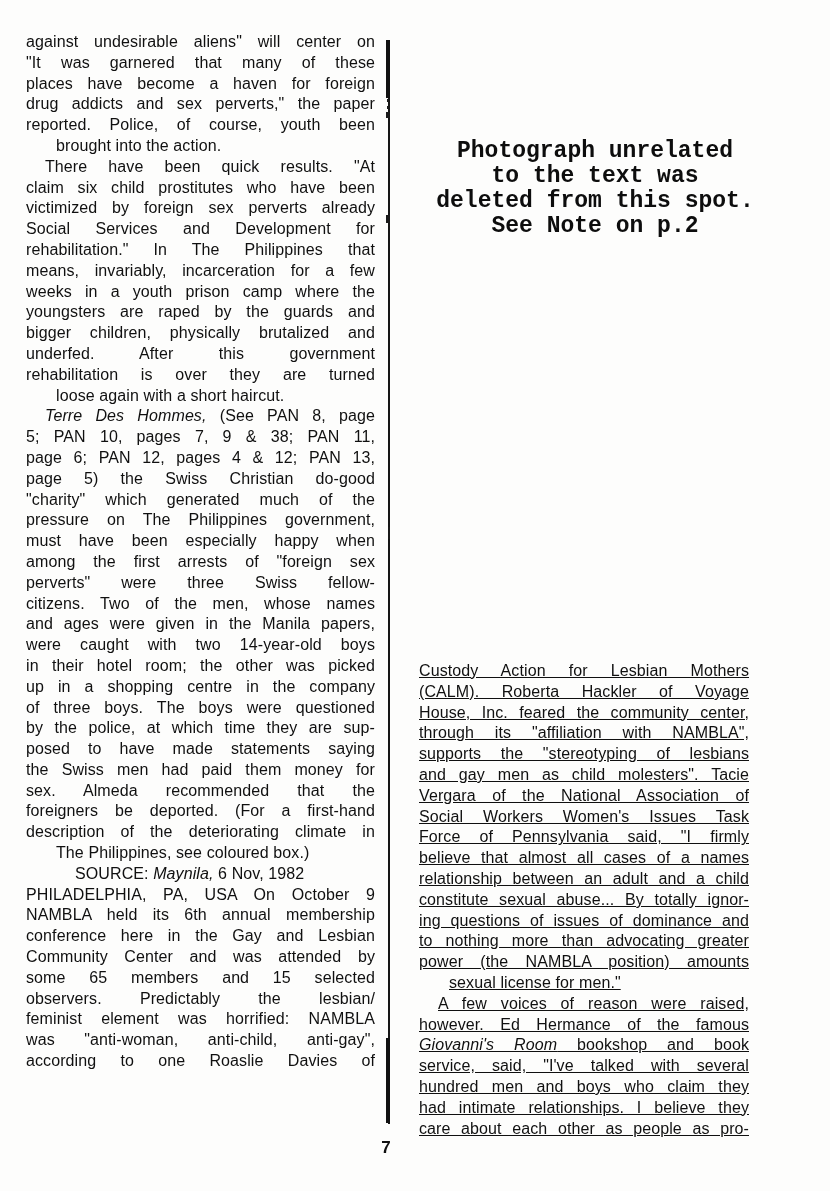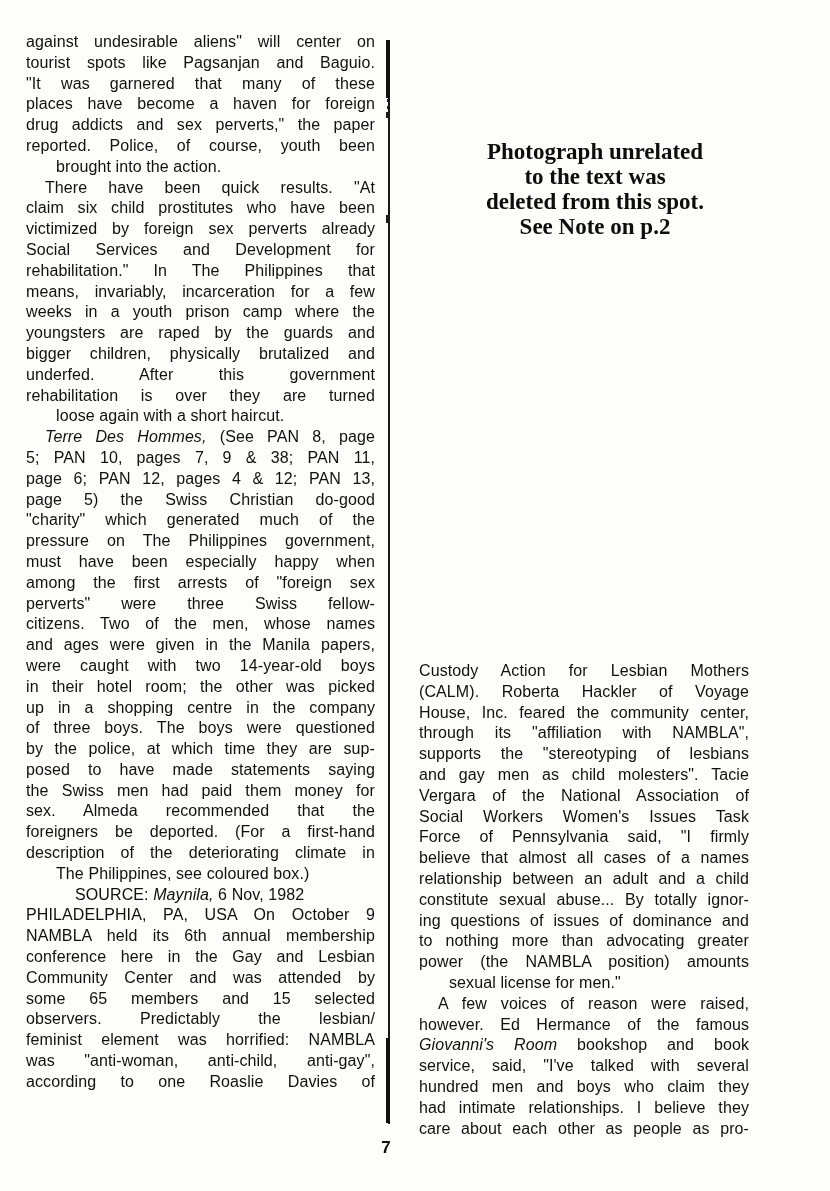--- a/index.html
+++ b/index.html
@@ -12,38 +12,38 @@
     font-family: "Liberation Sans", "DejaVu Sans", sans-serif;
     color: #101010;
   }
   .col {
     position: absolute;
     font-size: 16px;
     line-height: 20.8px;
     letter-spacing: 0.1px;
   }
   .col-left  { left: 26px;  top: 32px;  width: 349px; }
-  .col-right { left: 419px; top: 661px; width: 330px; }
+  .col-right { left: 419px; top: 661px; width: 330px; text-decoration: underline; }
   .para { margin: 0; }
   .para.space { }
   .line {
     text-align: justify;
     text-align-last: justify;
     height: 20.8px;
   }
   .line.indent { text-indent: 19px; }
   .line.last { text-align-last: left; margin-left: 30px; }
   .i { font-style: italic; }
   .notice {
     position: absolute;
     left: 428px;
     top: 139px;
     width: 334px;
     text-align: center;
-    font-family: Liberation Serif, serif;
+    font-family: Liberation Mono, monospace;
     font-weight: bold;
     font-size: 23px;
     line-height: 25px;
     color: #0d0d0d;
   }
   .divider {
     position: absolute;
     left: 388px; top: 40px;
     width: 2px; height: 1084px;
     background: #161616;
@@ -68,21 +68,20 @@
   }
 </style>
 </head>
 <body>
 
 <div class="page">
 
   <div class="col col-left">
       <div class="para">
         <div class="line">against undesirable aliens" will center on</div>
-        <div class="line">tourist spots like Pagsanjan and Baguio.</div>
         <div class="line">"It was garnered that many of these</div>
         <div class="line">places have become a haven for foreign</div>
         <div class="line">drug addicts and sex perverts," the paper</div>
         <div class="line">reported. Police, of course, youth been</div>
         <div class="line last">brought into the action.</div>
       </div>
       <div class="para">
         <div class="line indent">There have been quick results. "At</div>
         <div class="line">claim six child prostitutes who have been</div>
         <div class="line">victimized by foreign sex perverts already</div>

